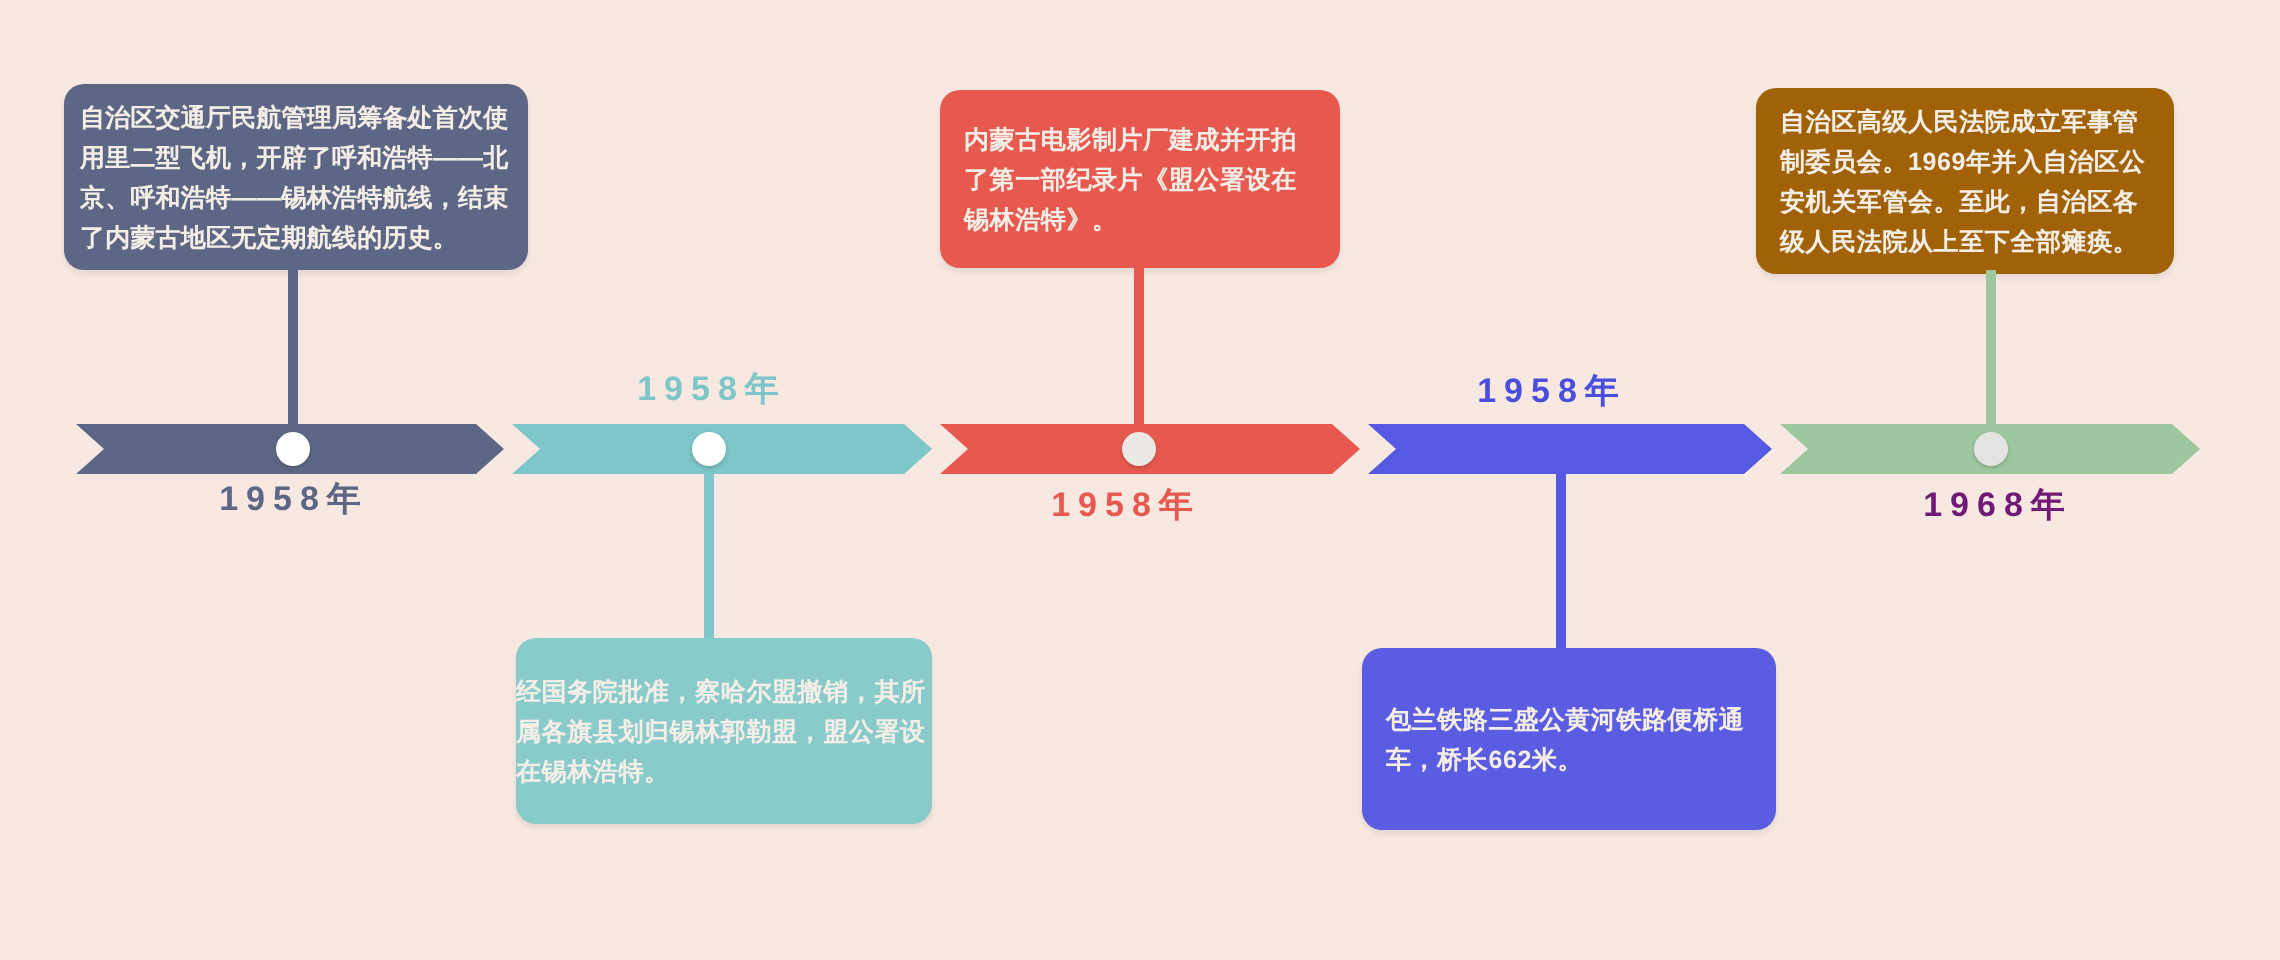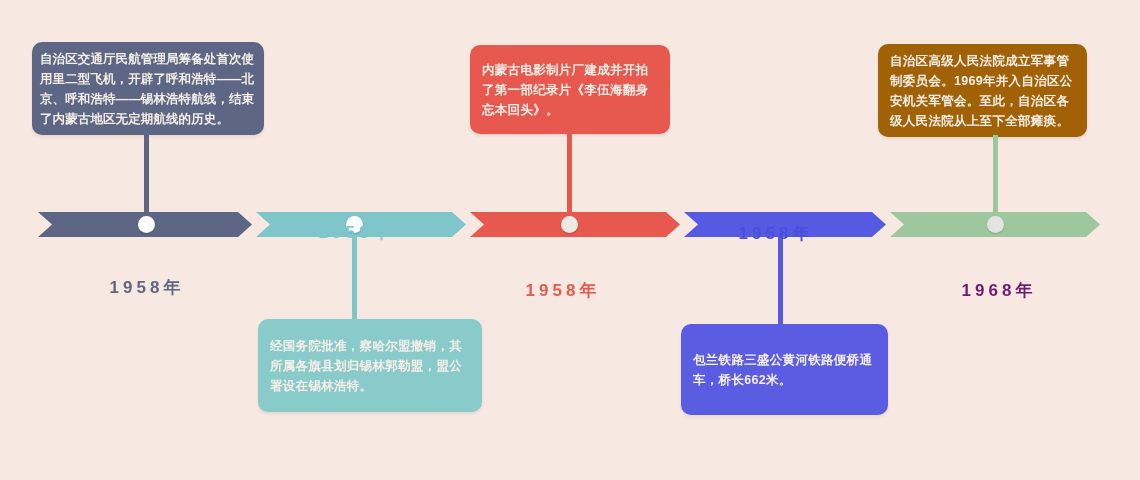--- a/index.html
+++ b/index.html
@@ -50,21 +50,20 @@
   .v5 { left: 993px; top: 135px; height: 90px; background: #9dc89e; }
 
   
   .year {
     position: absolute;
     transform: translateX(-50%);
     font-size: 17px;
     font-weight: bold;
     letter-spacing: 4px;
     white-space: nowrap;
-    margin-top: 38px;
   }
   .y1 { left: 147px; top: 238px; color: #5d6684; }
   .y2 { left: 356px; top: 183px; color: #7ec6c9; }
   .y3 { left: 563px; top: 241px; color: #e7594f; }
   .y4 { left: 776px; top: 184px; color: #4a4fdb; }
   .y5 { left: 999px; top: 241px; color: #701a75; }
 
   
   .card {
     position: absolute;
@@ -78,21 +77,21 @@
   .card p {
     margin: 0;
     font-size: 12.5px;
     line-height: 20px;
     letter-spacing: 0.3px;
     font-weight: bold;
     text-align: left;
   }
   .b1 { left: 32px;  top: 42px;  width: 232px; height: 93px; background: #5d6684; padding: 16px 8px; }
   .b1 p { letter-spacing: 0.1px; }
-  .b2 { left: 258px; top: 319px; width: 224px; height: 93px; background: #89cbcb; padding: 0 12px; }
+  .b2 { left: 258px; top: 319px; width: 208px; height: 93px; background: #89cbcb; padding: 0 0; }
   .b3 { left: 470px; top: 45px;  width: 200px; height: 89px; background: #e7594f; padding: 0 12px; }
   .b4 { left: 681px; top: 324px; width: 207px; height: 91px; background: #5a5ce2; padding: 0 12px; }
   .b5 { left: 878px; top: 44px;  width: 209px; height: 93px; background: #a16207; padding: 0 12px; }
 </style>
 </head>
 <body>
 
 <div class="canvas">
 
   <div class="timeline-item">
@@ -110,21 +109,21 @@
     <div class="connector v2"></div>
     <div class="dot d2"></div>
     <div class="year y2">1958年</div>
     <div class="card b2">
       <p>经国务院批准，察哈尔盟撤销，其所属各旗县划归锡林郭勒盟，盟公署设在锡林浩特。</p>
     </div>
   </div>
 
   <div class="timeline-item">
     <div class="card b3">
-      <p>内蒙古电影制片厂建成并开拍了第一部纪录片《李伍海翻身忘本回头》。</p>
+      <p>内蒙古电影制片厂建成并开拍了第一部纪录片《盟公署设在锡林浩特》。</p>
     </div>
     <div class="connector v3"></div>
     <div class="segment s3"></div>
     <div class="dot d3"></div>
     <div class="year y3">1958年</div>
   </div>
 
   <div class="timeline-item">
     <div class="segment s4"></div>
     <div class="connector v4"></div>

